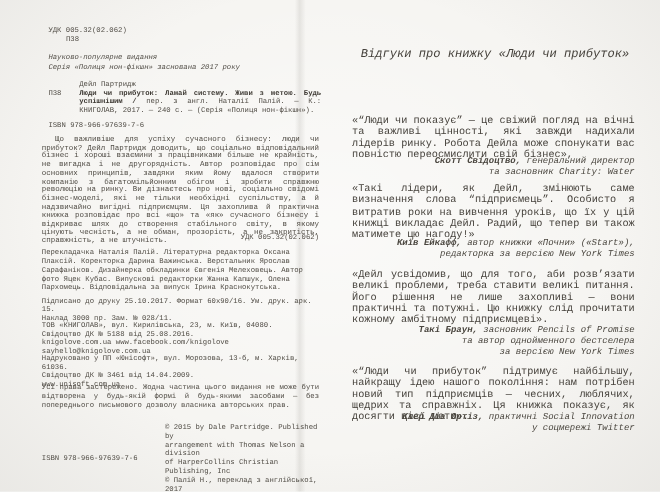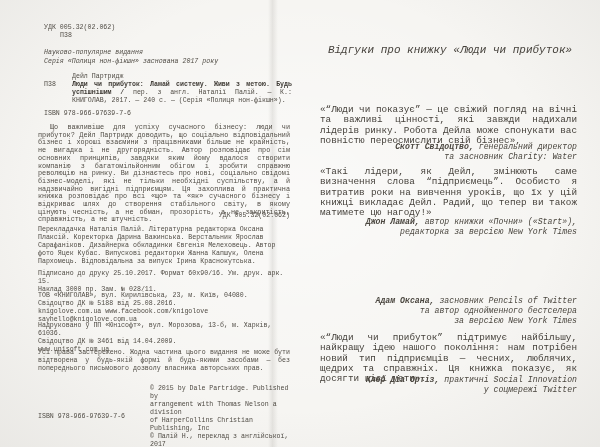--- a/index.html
+++ b/index.html
@@ -95,24 +95,25 @@
   <div class="gutter"></div>
 
   <div class="page right">
     <div class="rp-title">Відгуки про книжку «Люди чи прибуток»</div>
 
     <div class="review-quote q1">«“Люди чи показує” — це свіжий погляд на вічні та важливі цінності, які завжди надихали лідерів ринку. Робота Дейла може спонукати вас повністю переосмислити свій бізнес»,</div>
     <div class="review-attrib a1"><span class="nm">Скотт Свідоцтво,</span><span> генеральний директор
 та засновник Charity: Water</span></div>
 
     <div class="review-quote q2">«Такі лідери, як Дейл, змінюють саме визначення слова “підприємець”. Особисто я витратив роки на вивчення уроків, що їх у цій книжці викладає Дейл. Радий, що тепер ви також матимете цю нагоду!»</div>
-    <div class="review-attrib a2"><span class="nm">Джон Ламай,</span><span> автор книжки «Почни» («Start»),
+    <div class="review-attrib a2"><span class="nm">Київ Ейкафф,</span><span> автор книжки «Почни» («Start»),
 редакторка за версією New York Times</span></div>
 
-    <div class="review-attrib a3"><span class="nm">Адам Оксана,</span><span> засновник Pencils of Twitter
+    <div class="review-quote q3">«Дейл усвідомив, що для того, аби розв’язати великі проблеми, треба ставити великі питання. Його рішення не лише захопливі — вони практичні та потужні. Цю книжку слід прочитати кожному амбітному підприємцеві».</div>
+    <div class="review-attrib a3"><span class="nm">Такі Браун,</span><span> засновник Pencils of Promise
 та автор однойменного бестселера
 за версією New York Times</span></div>
 
     <div class="review-quote q4">«“Люди чи прибуток” підтримує найбільшу, найкращу ідею нашого покоління: нам потрібен новий тип підприємців — чесних, люблячих, щедрих та справжніх. Ця книжка показує, як досягти цієї мети».</div>
     <div class="review-attrib a4"><span class="nm">Клер Діа Ортіз,</span><span> практичні Social Innovation
 у соцмережі Twitter</span></div>
   </div>
 
 </div>
 

